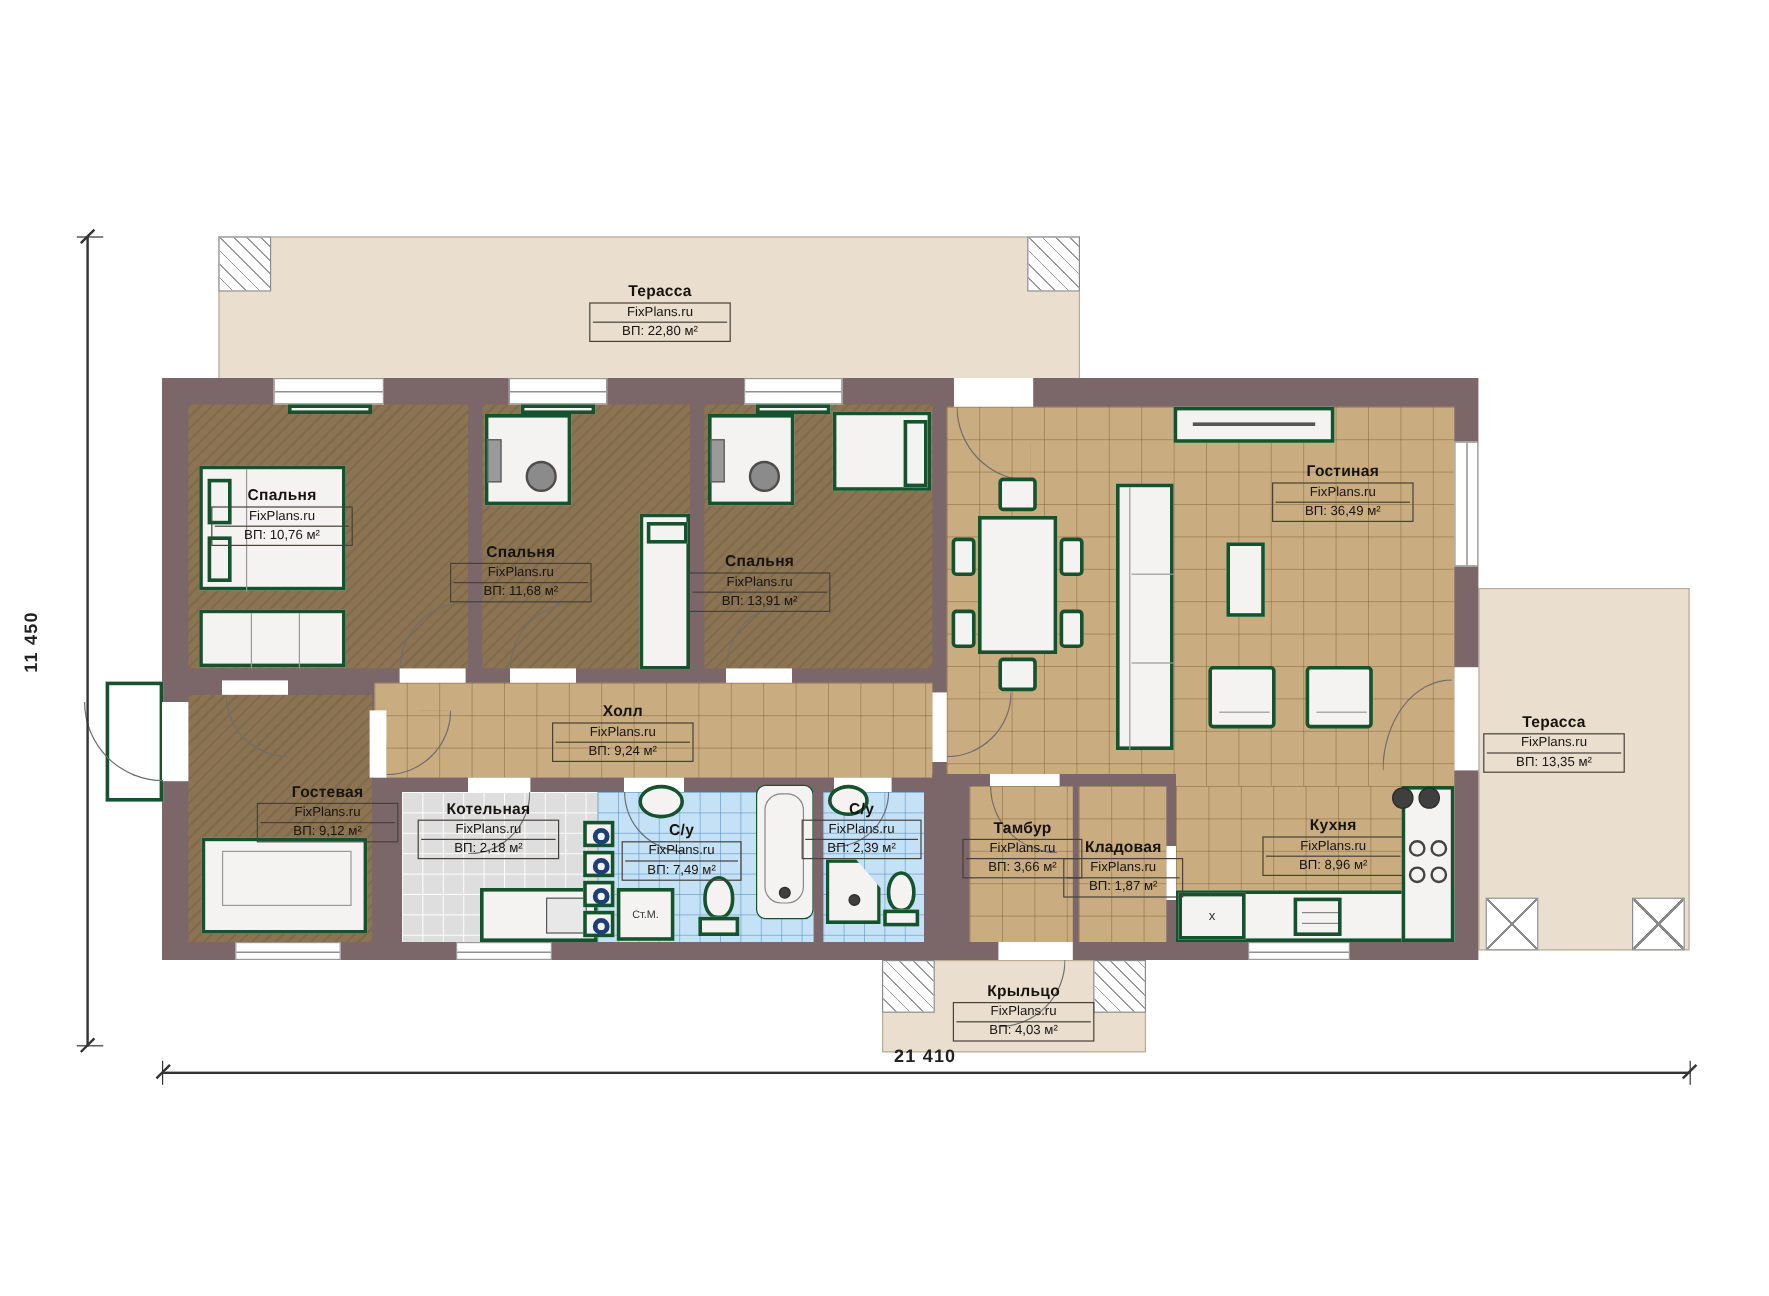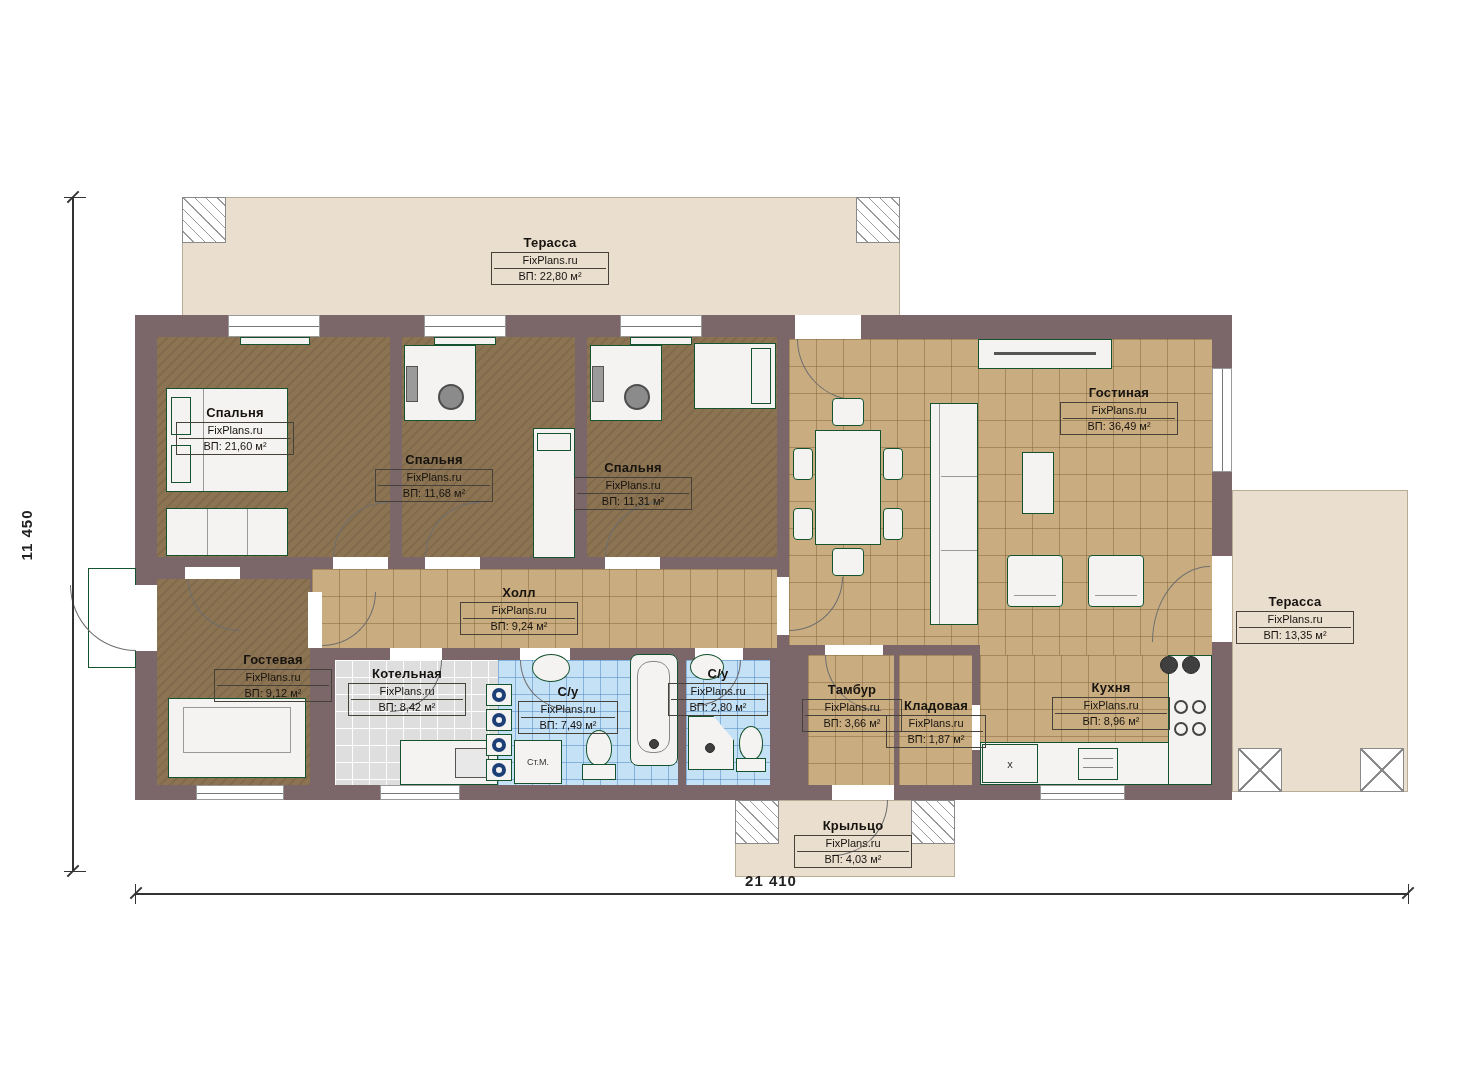--- a/index.html
+++ b/index.html
@@ -32,21 +32,21 @@
   .arc{border:0 solid #6e6e6e;background:transparent;}
   .arc-tl{border-top:1.5px solid #6e6e6e;border-left:1.5px solid #6e6e6e;border-top-left-radius:100%;}
   .arc-bl{border-bottom:1.5px solid #6e6e6e;border-left:1.5px solid #6e6e6e;border-bottom-left-radius:100%;}
   .arc-br{border-bottom:1.5px solid #6e6e6e;border-right:1.5px solid #6e6e6e;border-bottom-right-radius:100%;}
   .colh{background:#fff;border:1px solid #8a8a8a;
     background-image:repeating-linear-gradient(45deg,transparent 0 7px,#9a9a9a 7px 8px);}
   .colx{background:#fff;border:1px solid #8a8a8a;
     background-image:linear-gradient(45deg,transparent calc(50% - 1px),#8a8a8a calc(50% - 1px) calc(50% + 1px),transparent calc(50% + 1px)),
                      linear-gradient(-45deg,transparent calc(50% - 1px),#8a8a8a calc(50% - 1px) calc(50% + 1px),transparent calc(50% + 1px));}
   
-  .f{background:#f4f3f1;border:1px solid #14532d;text-align:right;}
+  .f{background:#f4f3f1;border:3px solid #14532d;text-align:right;}
   .ring{border-radius:50%;background:transparent;border:2px solid #444;}
   .dot{border-radius:50%;background:#3f3f3f;border:1px solid #2a2a2a;}
   .chair{border-radius:50%;background:#8b8b8b;border:2px solid #4d4d4d;}
   .dk{background:#9a9a9a;border:1px solid #555;}
   .line{background:#555;}
   
   .rlabel{position:absolute;width:118px;text-align:center;color:#17130f;z-index:6;}
   .rlabel .rname{font-weight:bold;font-size:13px;letter-spacing:.2px;margin-bottom:2px;}
   .rlabel .rbox{border:1px solid #46423a;font-size:11px;line-height:15px;padding:0 2px;}
   .rlabel .rbox div+div{border-top:1px solid #46423a;}
@@ -247,35 +247,35 @@
     <div class="rname">Терасса</div>
     <div class="rbox">
         <div>FixPlans.ru</div>
         <div>ВП: 22,80 м²</div>
       </div>
   </div>
   <div class="rlabel" style="left:176px;top:405px;">
     <div class="rname">Спальня</div>
     <div class="rbox">
         <div>FixPlans.ru</div>
-        <div>ВП: 21,60 м²</div>
+        <div>ВП: 10,76 м²</div>
       </div>
   </div>
   <div class="rlabel" style="left:375px;top:452px;">
     <div class="rname">Спальня</div>
     <div class="rbox">
         <div>FixPlans.ru</div>
         <div>ВП: 11,68 м²</div>
       </div>
   </div>
   <div class="rlabel" style="left:574px;top:460px;">
     <div class="rname">Спальня</div>
     <div class="rbox">
         <div>FixPlans.ru</div>
-        <div>ВП: 11,31 м²</div>
+        <div>ВП: 13,91 м²</div>
       </div>
   </div>
   <div class="rlabel" style="left:1060px;top:385px;">
     <div class="rname">Гостиная</div>
     <div class="rbox">
         <div>FixPlans.ru</div>
         <div>ВП: 36,49 м²</div>
       </div>
   </div>
   <div class="rlabel" style="left:460px;top:585px;">
@@ -289,35 +289,35 @@
     <div class="rname">Гостевая</div>
     <div class="rbox">
         <div>FixPlans.ru</div>
         <div>ВП: 9,12 м²</div>
       </div>
   </div>
   <div class="rlabel" style="left:348px;top:666px;">
     <div class="rname">Котельная</div>
     <div class="rbox">
         <div>FixPlans.ru</div>
-        <div>ВП: 8,42 м²</div>
+        <div>ВП: 2,18 м²</div>
       </div>
   </div>
   <div class="rlabel narrow" style="left:518px;top:684px;">
     <div class="rname">С/у</div>
     <div class="rbox">
         <div>FixPlans.ru</div>
         <div>ВП: 7,49 м²</div>
       </div>
   </div>
   <div class="rlabel narrow" style="left:668px;top:666px;">
     <div class="rname">С/у</div>
     <div class="rbox">
         <div>FixPlans.ru</div>
-        <div>ВП: 2,80 м²</div>
+        <div>ВП: 2,39 м²</div>
       </div>
   </div>
   <div class="rlabel narrow" style="left:802px;top:682px;">
     <div class="rname">Тамбур</div>
     <div class="rbox">
         <div>FixPlans.ru</div>
         <div>ВП: 3,66 м²</div>
       </div>
   </div>
   <div class="rlabel narrow" style="left:886px;top:698px;">

